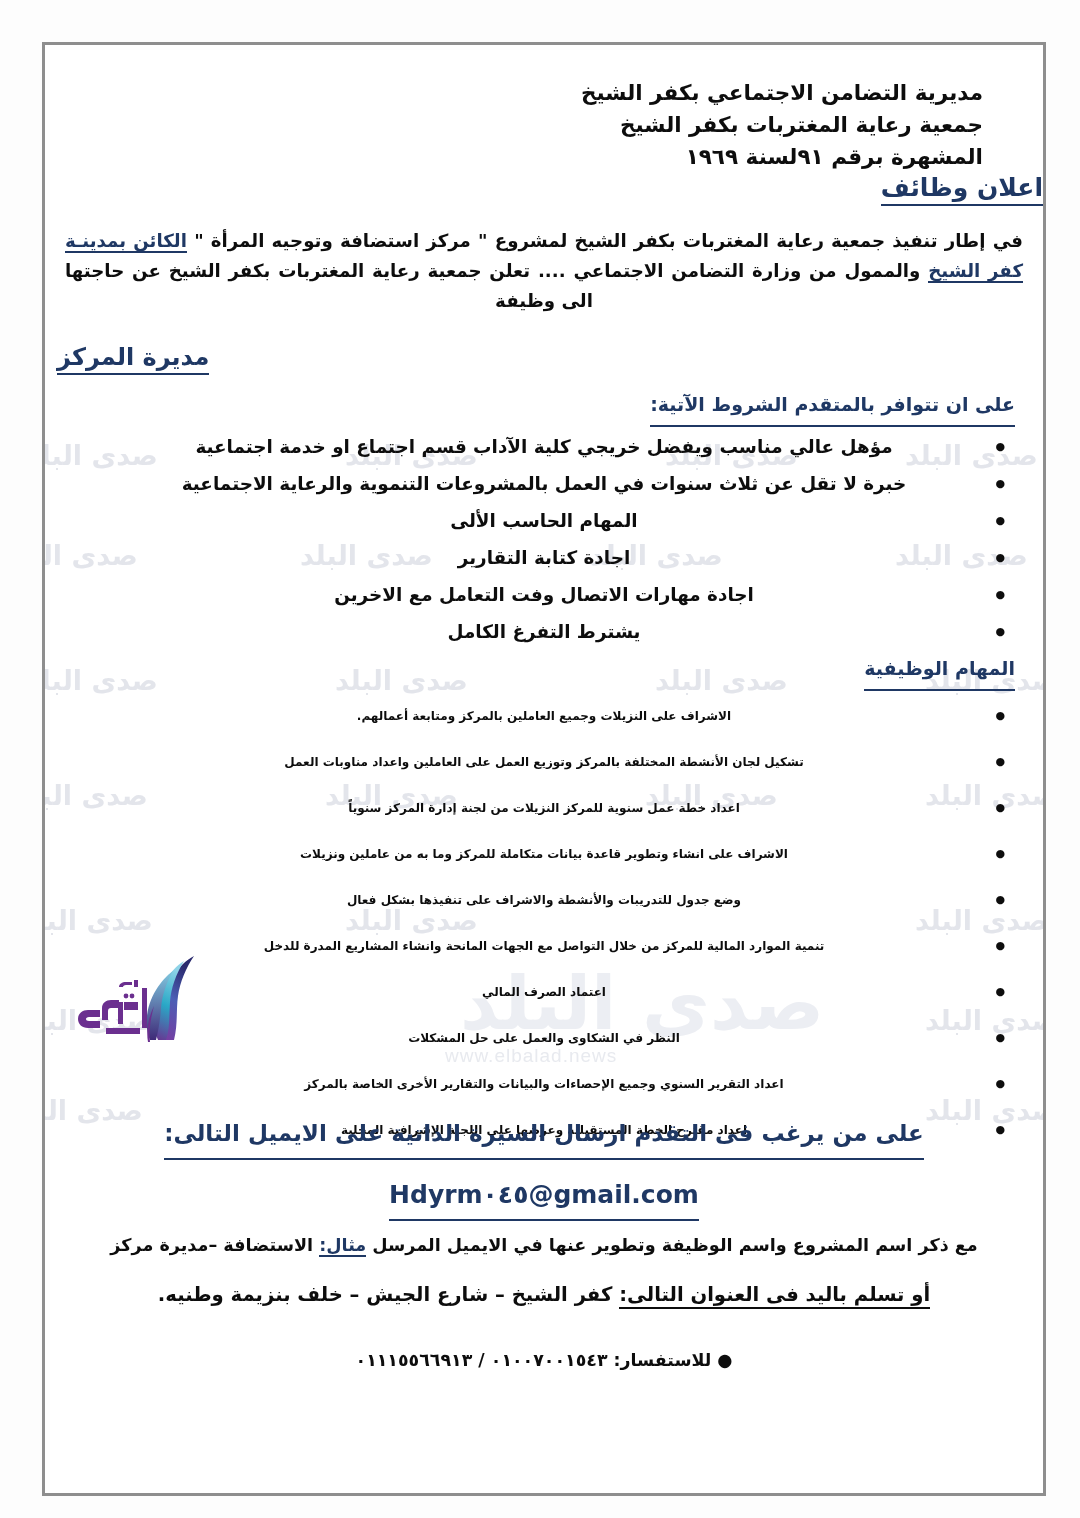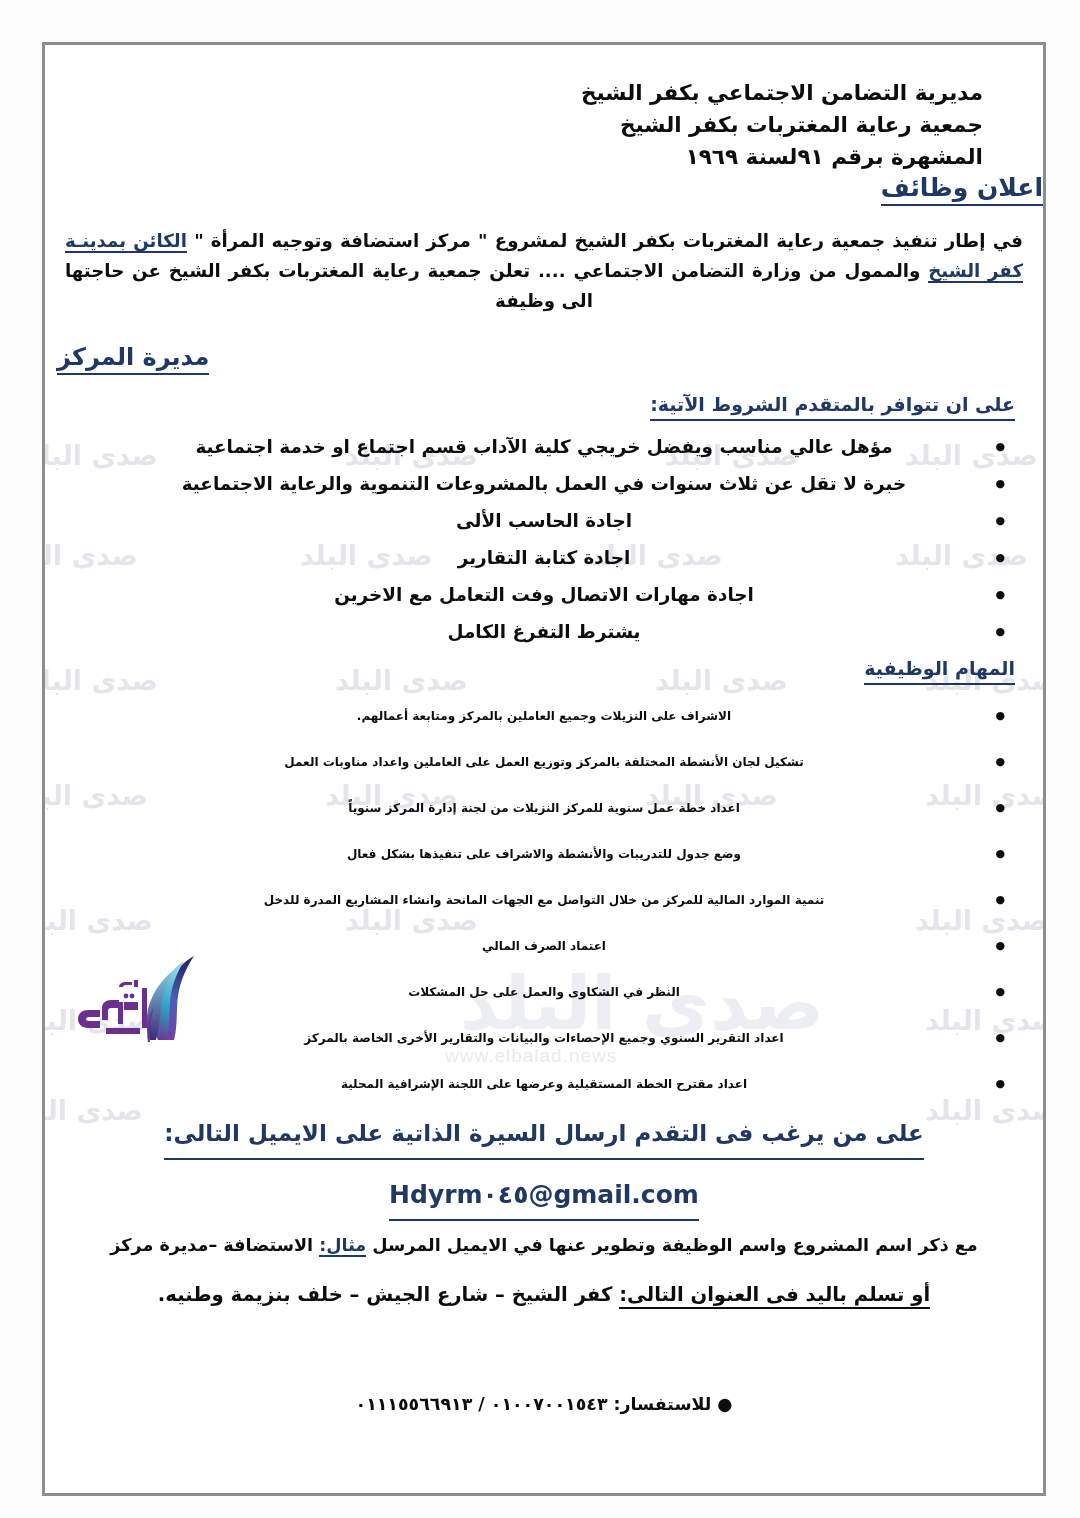--- a/index.html
+++ b/index.html
@@ -141,21 +141,21 @@
 
   .sec-head {
     position: absolute;
     right: 28px;
     font-family: "DejaVu Sans", "Liberation Sans", sans-serif;
     font-weight: bold;
     font-size: 19px;
     color: #1f3864;
     direction: rtl;
   }
-  .sec-head span { border-bottom: 2px solid #1f3864; padding-bottom: 4px; }
+  .sec-head span { border-bottom: 2px solid #1f3864; padding-bottom: 10px; }
 
   .sec-conditions { top: 348px; }
   .sec-duties { top: 612px; }
 
   ul.bullets {
     position: absolute;
     list-style: none;
     margin: 0;
     padding: 0;
     direction: rtl;
@@ -245,21 +245,21 @@
     font-family: "DejaVu Sans", "Liberation Sans", sans-serif;
     font-weight: bold;
     font-size: 19.6px;
     color: #0d0d0d;
     white-space: nowrap;
   }
   .u-black { border-bottom: 2px solid #0d0d0d; padding-bottom: 1px; }
 
   .phones {
     position: absolute;
-    top: 1349px;
+    top: 1305px;
     left: 0; right: 0;
     text-align: center;
     direction: rtl;
     font-family: "DejaVu Sans", "Liberation Sans", sans-serif;
     font-weight: bold;
     font-size: 17.4px;
     color: #0d0d0d;
     white-space: nowrap;
   }
 
@@ -335,33 +335,34 @@
     <div class="title-role">
       <span>مديرة المركز</span>
     </div>
 
     <div class="sec-head sec-conditions">
       <span>على ان تتوافر بالمتقدم الشروط الآتية:</span>
     </div>
     <ul class="bullets conditions">
       <li><span class="btxt">مؤهل عالي مناسب ويفضل خريجي كلية الآداب قسم اجتماع او خدمة اجتماعية</span></li>
       <li><span class="btxt">خبرة لا تقل عن ثلاث سنوات في العمل بالمشروعات التنموية والرعاية الاجتماعية</span></li>
-      <li><span class="btxt">اجادة الحاسب الألى</span></li>
+      <li><span class="btxt">المهام الحاسب الألى</span></li>
       <li><span class="btxt">اجادة كتابة التقارير</span></li>
       <li><span class="btxt">اجادة مهارات الاتصال وفت التعامل مع الاخرين</span></li>
       <li><span class="btxt">يشترط التفرغ الكامل</span></li>
     </ul>
 
     <div class="sec-head sec-duties">
       <span>المهام الوظيفية</span>
     </div>
     <ul class="bullets duties">
       <li><span class="btxt">الاشراف على النزيلات وجميع العاملين بالمركز ومتابعة أعمالهم.</span></li>
       <li><span class="btxt">تشكيل لجان الأنشطة المختلفة بالمركز وتوزيع العمل على العاملين واعداد مناوبات العمل</span></li>
       <li><span class="btxt">اعداد خطة عمل سنوية للمركز النزيلات من لجنة إدارة المركز سنوياً</span></li>
+      <li><span class="btxt">الاشراف على انشاء وتطوير قاعدة بيانات متكاملة للمركز وما به من عاملين ونزيلات</span></li>
       <li><span class="btxt">وضع جدول للتدريبات والأنشطة والاشراف على تنفيذها بشكل فعال</span></li>
       <li><span class="btxt">تنمية الموارد المالية للمركز من خلال التواصل مع الجهات المانحة وانشاء المشاريع المدرة للدخل</span></li>
       <li><span class="btxt">اعتماد الصرف المالي</span></li>
       <li><span class="btxt">النظر في الشكاوى والعمل على حل المشكلات</span></li>
       <li><span class="btxt">اعداد التقرير السنوي وجميع الإحصاءات والبيانات والتقارير الأخرى الخاصة بالمركز</span></li>
       <li><span class="btxt">اعداد مقترح الخطة المستقبلية وعرضها على اللجنة الإشرافية المحلية</span></li>
     </ul>
 
     <div class="apply-head">
       <span>على من يرغب فى التقدم ارسال السيرة الذاتية على الايميل التالى:</span>

